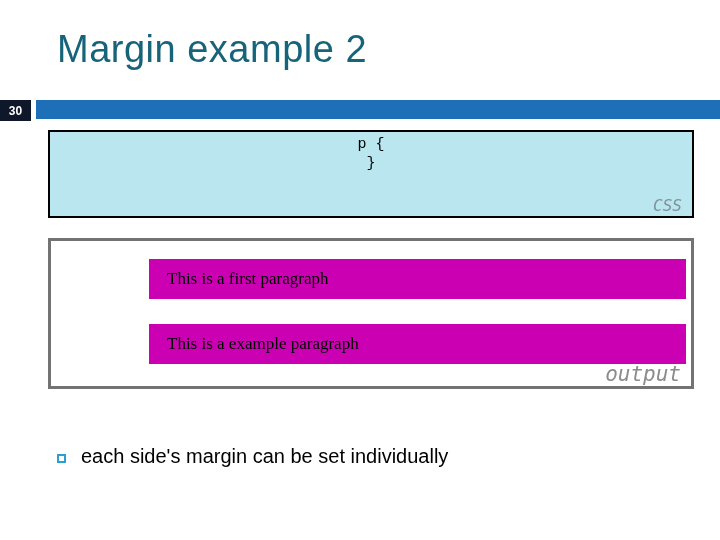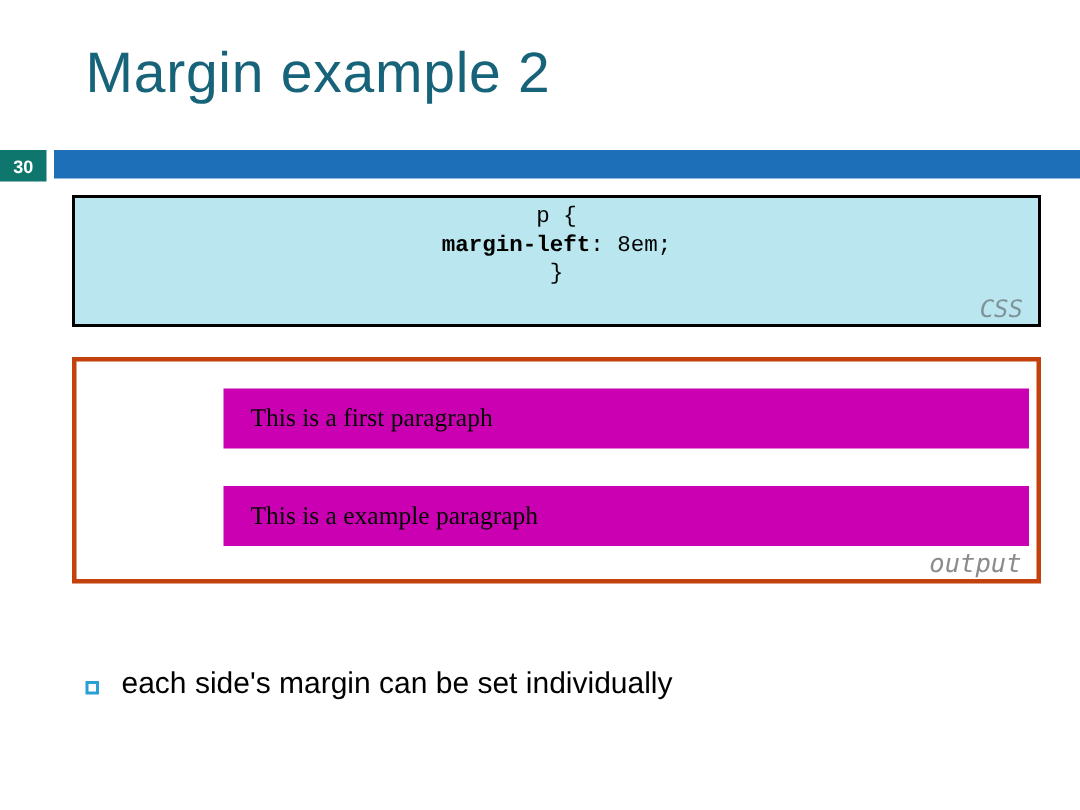--- a/index.html
+++ b/index.html
@@ -6,21 +6,21 @@
   html, body { width: 720px; height: 540px; background: #ffffff; overflow: hidden; position: relative; font-family: "Liberation Sans", sans-serif; }
 
   .slide-title {
     position: absolute; left: 57px; top: 28px;
     font-size: 38px; font-weight: 400; color: #17637a;
     letter-spacing: 0.5px;
   }
 
   .page-num-box {
     position: absolute; left: 0; top: 100px; width: 31px; height: 21px;
-    background: #0f766e; color: #ffffff;
+    background: #0f172a; color: #ffffff;
     font-size: 12px; font-weight: bold;
     display: flex; align-items: center; justify-content: center;
   }
 
   .header-bar {
     position: absolute; left: 36px; top: 100px; width: 684px; height: 19px;
     background: #1d70b8;
   }
 
   .code-box {
@@ -32,32 +32,32 @@
   }
   .code-keyword { font-weight: bold; }
   .code-label {
     position: absolute; right: 10px; bottom: 1px;
     font-style: italic; color: #7f9298; font-size: 16px;
     font-family: "DejaVu Sans Mono", monospace;
   }
 
   .output-box {
     position: absolute; left: 48px; top: 238px; width: 646px; height: 151px;
-    background: #ffffff; border: 3px solid #c2410c;
+    background: #ffffff; border: 3px solid #737373;
   }
   .out-para {
     margin-left: 98px; margin-right: 5px; margin-top: 18px;
     height: 40px; background: #cc00b3;
     font-family: "Liberation Serif", serif; font-size: 17px; color: #000000;
     display: flex; align-items: center; padding-left: 18px;
   }
   .out-para + .out-para { margin-top: 25px; }
   .output-label {
     position: absolute; right: 10px; bottom: 0px;
-    font-style: italic; color: #8c8c8c; font-size: 17px;
+    font-style: italic; color: #8c8c8c; font-size: 21px;
     font-family: "DejaVu Sans Mono", monospace;
   }
 
   .bullet-row {
     position: absolute; left: 57px; top: 445px;
     display: flex; align-items: center;
   }
   .bullet-square {
     width: 9px; height: 9px; border: 2px solid #2a9fd4;
     background: transparent; margin-top: 3px; flex: none;
@@ -71,21 +71,20 @@
 
 <h1 class="slide-title">Margin example 2</h1>
 
 <div class="page-num-box">
   <span>30</span>
 </div>
 <div class="header-bar"></div>
 
 <div class="code-box">
   <div><span>p {</span></div>
-  <div><span class="code-keyword">margin-left</span><span>: 8em;</span></div>
   <div><span>}</span></div>
   <span class="code-label">CSS</span>
 </div>
 
 <div class="output-box">
   <div class="out-para">
     <span>This is a first paragraph</span>
   </div>
   <div class="out-para">
     <span>This is a example paragraph</span>

